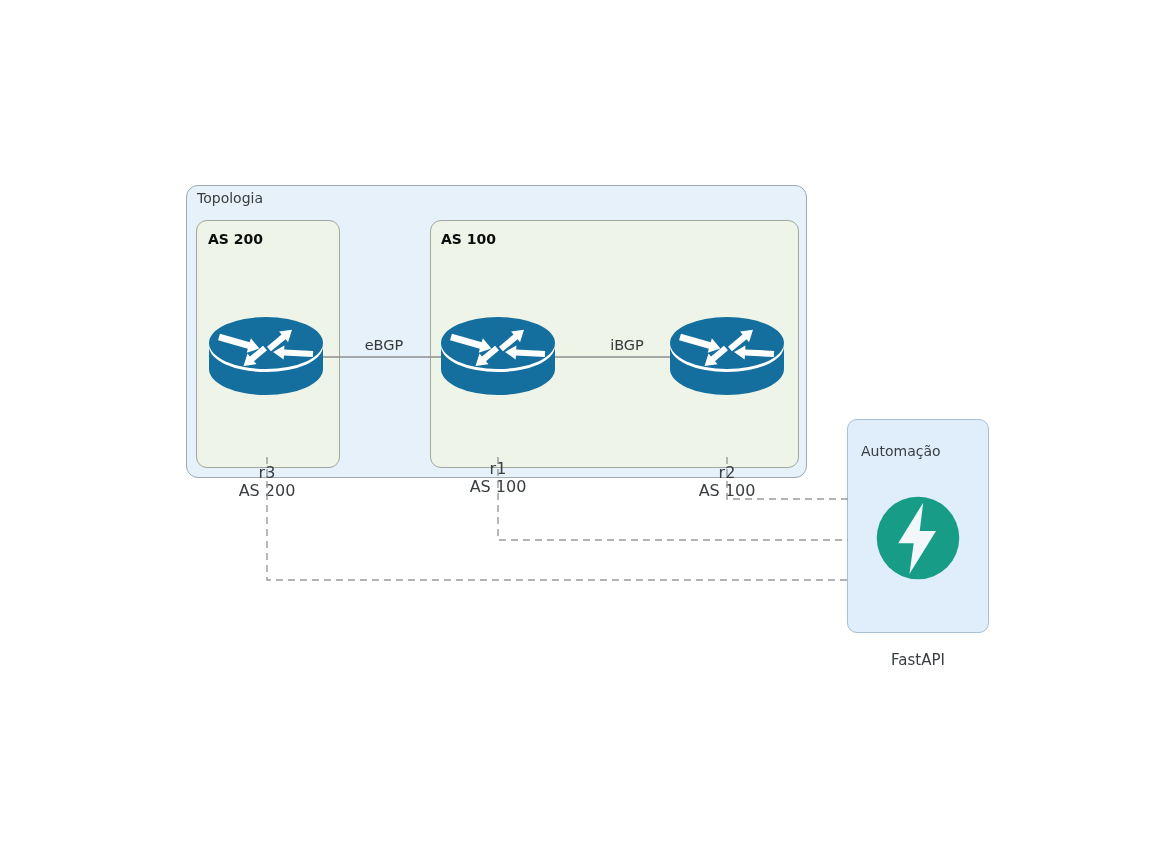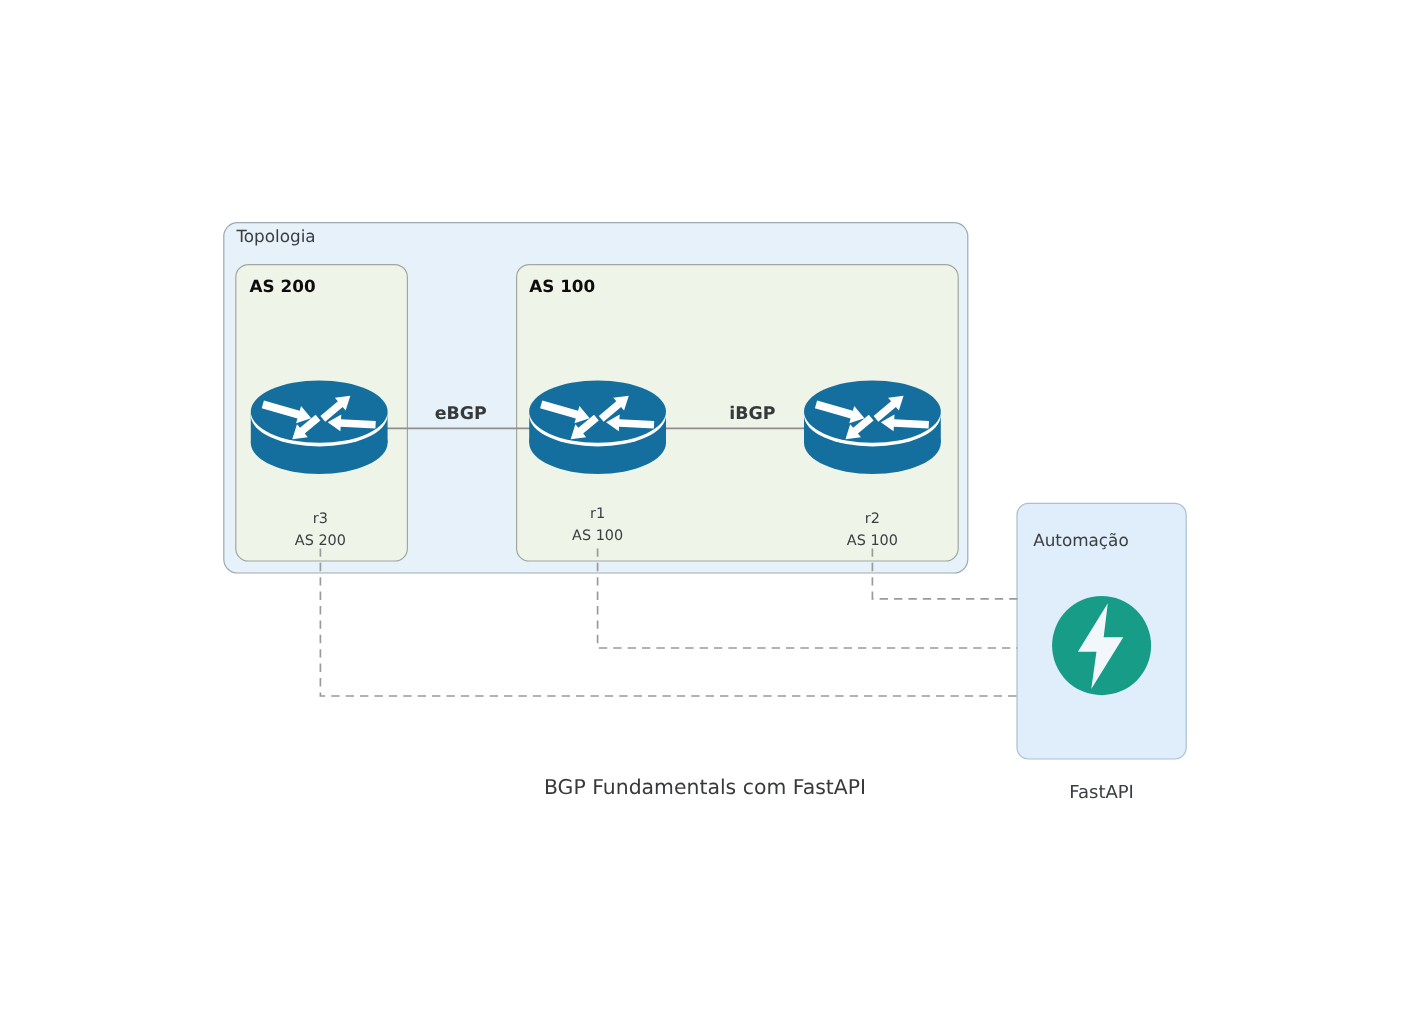--- a/index.html
+++ b/index.html
@@ -67,32 +67,32 @@
   }
   .router-r3 { left: 206px; top: 316px; }
   .router-r1 { left: 438px; top: 316px; }
   .router-r2 { left: 667px; top: 316px; }
   .link-label {
     position: absolute;
     transform: translateX(-50%);
     font-size: 14.5px;
     color: #36393c;
     white-space: nowrap;
-    font-weight: bold;
   }
   .ebgp-label { left: 384px; top: 337px; }
   .ibgp-label { left: 627px; top: 337px; }
   .router-label {
     position: absolute;
     width: 140px;
     transform: translateX(-50%);
     text-align: center;
-    font-size: 12px;
+    font-size: 16px;
     line-height: 17.5px;
     color: #393e41;
+    margin-top: 40px;
   }
   .r3-label { left: 267px; top: 424px; }
   .r1-label { left: 498px; top: 420px; }
   .r2-label { left: 727px; top: 424px; }
   .fastapi-svg {
     position: absolute;
     left: 875px; top: 495px;
     width: 86px; height: 86px;
   }
   .fastapi-label {
@@ -182,15 +182,14 @@
     <path d="M56 9 L27 56 L45 56 L40 92 L71 42 L52 42 Z" fill="#f1f7fb"></path>
   </svg>
   <div class="fastapi-label">FastAPI</div>
 
   <svg class="svg-layer">
     <path d="M727 457 V499 H848" fill="none" stroke="#9a9a9a" stroke-width="1.4" stroke-dasharray="7 5"></path>
     <path d="M498 457 V540 H848" fill="none" stroke="#9a9a9a" stroke-width="1.4" stroke-dasharray="7 5"></path>
     <path d="M267 457 V580 H848" fill="none" stroke="#9a9a9a" stroke-width="1.4" stroke-dasharray="7 5"></path>
   </svg>
 
-  <div class="diagram-title">BGP Fundamentals com FastAPI</div>
 
 </div>
 
 </body></html>

